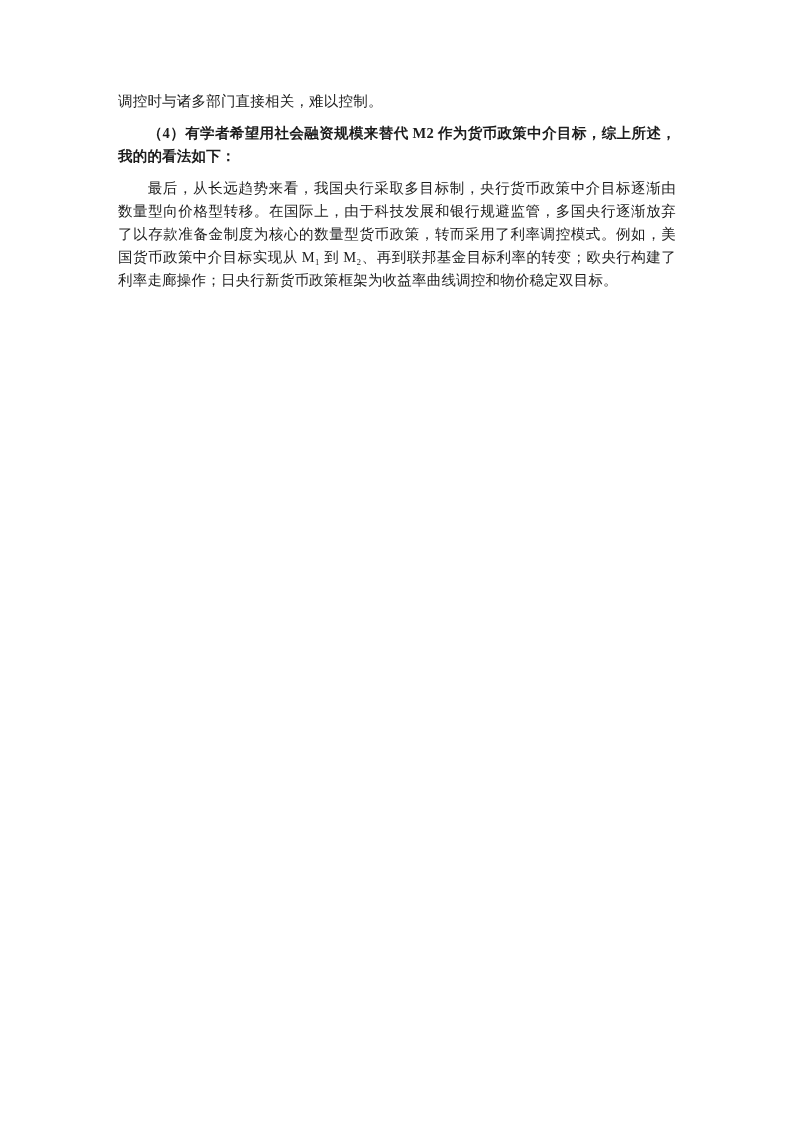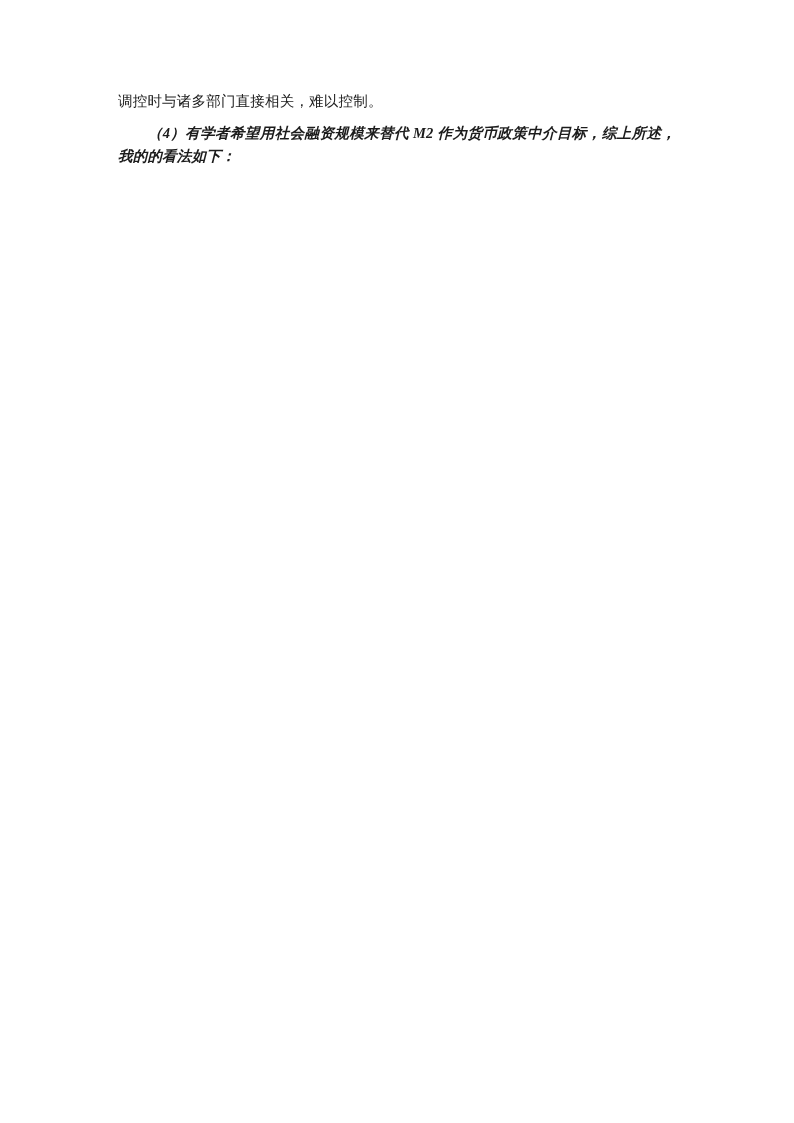--- a/index.html
+++ b/index.html
@@ -18,21 +18,21 @@
     top: 90px;
     width: 558px;
   }
   .content p {
     margin: 0 0 9px 0;
     font-size: 14.5px;
     line-height: 23px;
     text-align: justify;
     letter-spacing: 0.2px;
   }
-  .content p.indent { text-indent: 2.05em; font-style: italic; }
+  .content p.indent { text-indent: 2.05em; }
   .content p.bold { font-weight: bold; }
   .page-number {
     position: absolute;
     top: 1003px;
     left: 0;
     width: 100%;
     font-size: 20px;
     color: #111111;
   }
   .qr-block {
@@ -58,20 +58,21 @@
     margin-top: 1px;
   }
 </style>
 </head>
 <body>
 
 <div class="page">
   <div class="content">
       <p class="">调控时与诸多部门直接相关，难以控制。</p>
       <p class="bold indent">（4）有学者希望用社会融资规模来替代 M2 作为货币政策中介目标，综上所述，我的的看法如下：</p>
+      <p class="indent">最后，从长远趋势来看，我国央行采取多目标制，央行货币政策中介目标逐渐由数量型向价格型转移。在国际上，由于科技发展和银行规避监管，多国央行逐渐放弃了以存款准备金制度为核心的数量型货币政策，转而采用了利率调控模式。例如，美国货币政策中介目标实现从 M₁ 到 M₂、再到联邦基金目标利率的转变；欧央行构建了利率走廊操作；日央行新货币政策框架为收益率曲线调控和物价稳定双目标。</p>
     </div>
   <div class="page-number">11</div>
   <div class="qr-block">
     <svg id="qr" class="qr" viewBox="0 0 21 21" shape-rendering="crispEdges">
         <g fill="#000000">
           <rect x="0" y="0" width="1" height="1"></rect>
           <rect x="1" y="0" width="1" height="1"></rect>
           <rect x="2" y="0" width="1" height="1"></rect>
           <rect x="3" y="0" width="1" height="1"></rect>
           <rect x="4" y="0" width="1" height="1"></rect>

